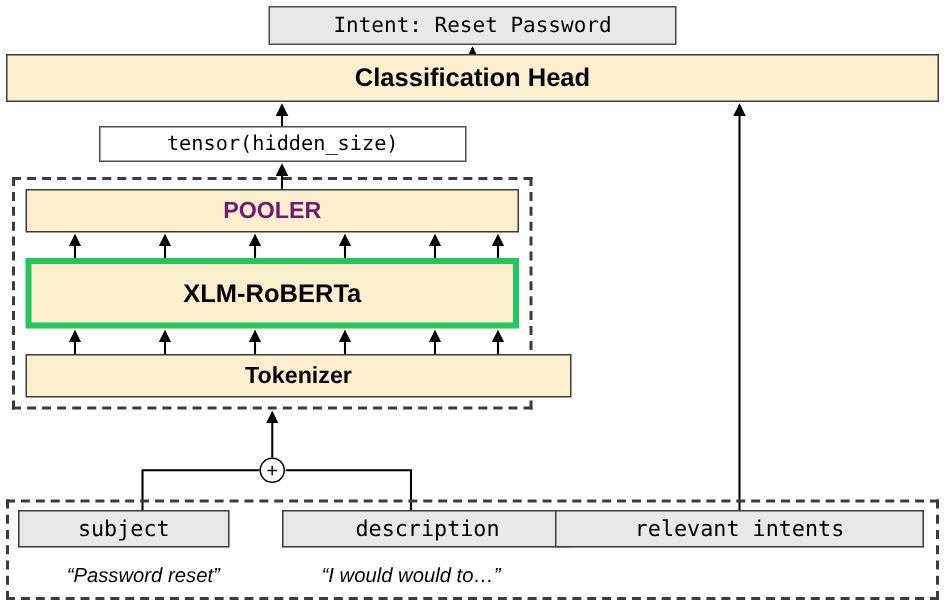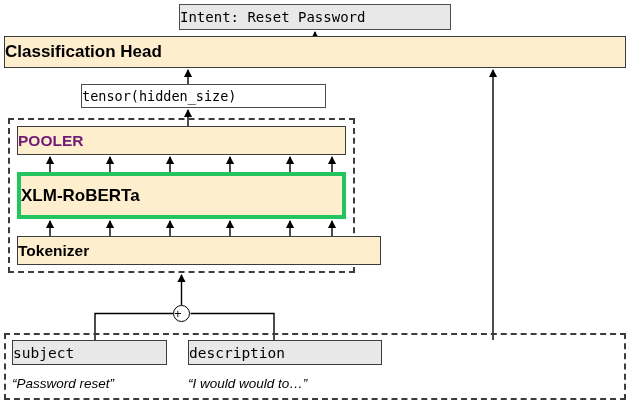--- a/index.html
+++ b/index.html
@@ -4,21 +4,21 @@
 <style>
   html,body{margin:0;padding:0;}
   body{
     width:630px;height:404px;
     background:#ffffff;
     font-family:"Liberation Sans", sans-serif;
     position:relative;
     overflow:hidden;
   }
   .stage{position:absolute;left:0;top:0;width:630px;height:404px;}
-  .box{position:absolute;box-sizing:border-box;display:flex;align-items:center;justify-content:flex-start;text-align:center;}
+  .box{position:absolute;box-sizing:border-box;display:flex;align-items:center;justify-content:center;text-align:center;}
 
   
   #intent-box{
     left:179px;top:4px;width:272px;height:26px;
     background:#e8e8e8;border:1px solid #4d4d4d;
     font-family:"DejaVu Sans Mono","Liberation Mono",monospace;
     font-size:14px;color:#000;
   }
 
   
@@ -26,21 +26,21 @@
     left:4px;top:36px;width:622px;height:32px;
     background:#fdeecd;border:1px solid #3c3c3c;
     font-size:17px;font-weight:bold;color:#000;
   }
 
   
   #tensor-label{
     left:66px;top:84px;width:245px;height:24px;
     background:#ffffff;border:1px solid #4d4d4d;
     font-family:"DejaVu Sans Mono","Liberation Mono",monospace;
-    font-size:13.5px;color:#000;margin-left:15px;
+    font-size:13.5px;color:#000;
   }
 
   
   #encoder-group{
     left:8px;top:118px;width:347px;height:155px;
     border:2px dashed #3c3c3c;background:transparent;
   }
   #pooler-box{
     left:17px;top:126px;width:329px;height:29px;
     background:#fdeecd;border:1px solid #3c3c3c;
@@ -60,21 +60,21 @@
   
   #input-group{
     left:4px;top:333px;width:622px;height:67px;
     border:2px dashed #3c3c3c;background:transparent;
   }
   .field-head{
     height:25px;background:#e8e8e8;border:1px solid #3c3c3c;
     font-family:"DejaVu Sans Mono","Liberation Mono",monospace;
     font-size:14.5px;color:#000;
   }
-  #subject-box{left:12px;top:340px;width:155px;}
+  #subject-box{left:12px;top:340px;width:141px;}
   #description-box{left:188px;top:340px;width:194px;}
   #intents-box{left:370px;top:340px;width:246px;}
 
   .field-val{
     height:22px;background:transparent;border:0;
     font-size:13.5px;color:#000;
   }
   #subject-val{left:12px;top:372px;width:167px;font-style:italic;}
   #description-val{left:188px;top:372px;width:172px;font-style:italic;}
   #intents-val{left:370px;top:372px;width:246px;font-family:"DejaVu Sans Mono","Liberation Mono",monospace;font-size:13px;}
@@ -164,20 +164,23 @@
   </div>
 
   <div class="box" id="input-group"></div>
 
   <div class="box field-head" id="subject-box">
     <span>subject</span>
   </div>
   <div class="box field-head" id="description-box">
     <span>description</span>
   </div>
+  <div class="box field-head" id="intents-box">
+    <span>relevant intents</span>
+  </div>
 
   <div class="box field-val" id="subject-val">
     <span>“Password reset”</span>
   </div>
   <div class="box field-val" id="description-val">
     <span>“I would would to…”</span>
   </div>
 
 </div>
 

